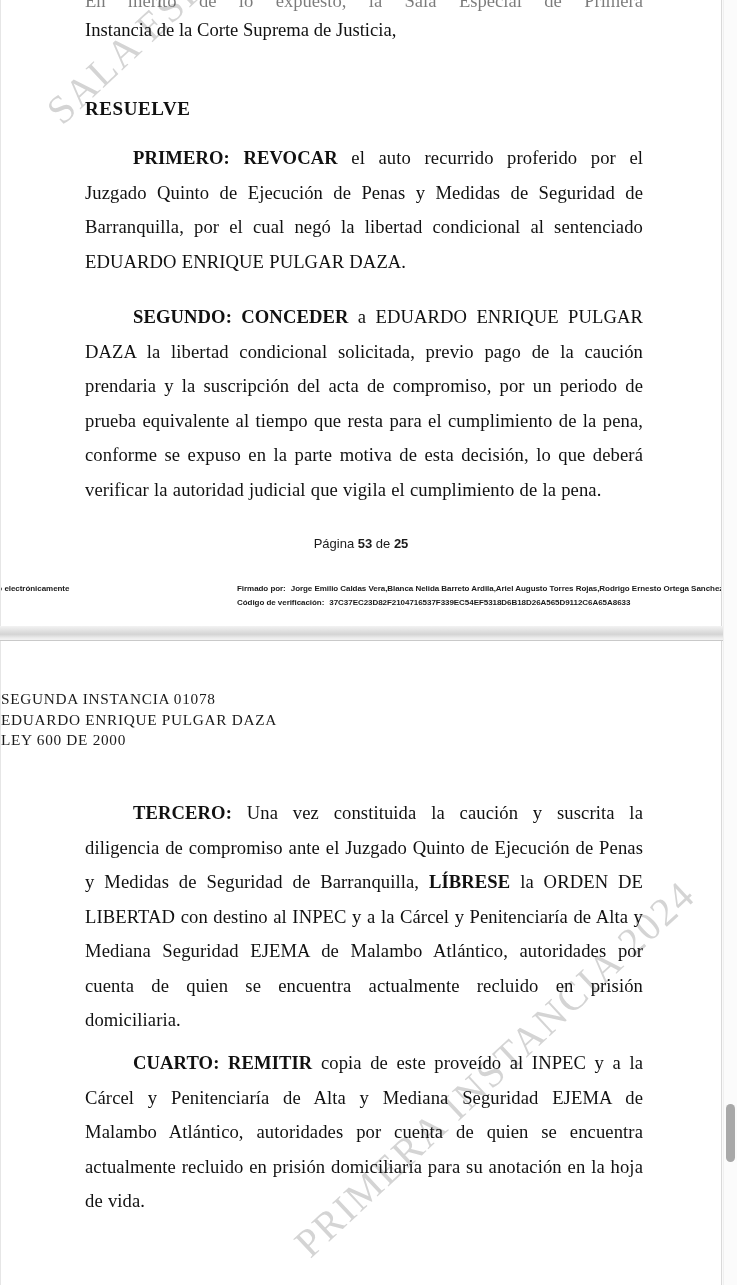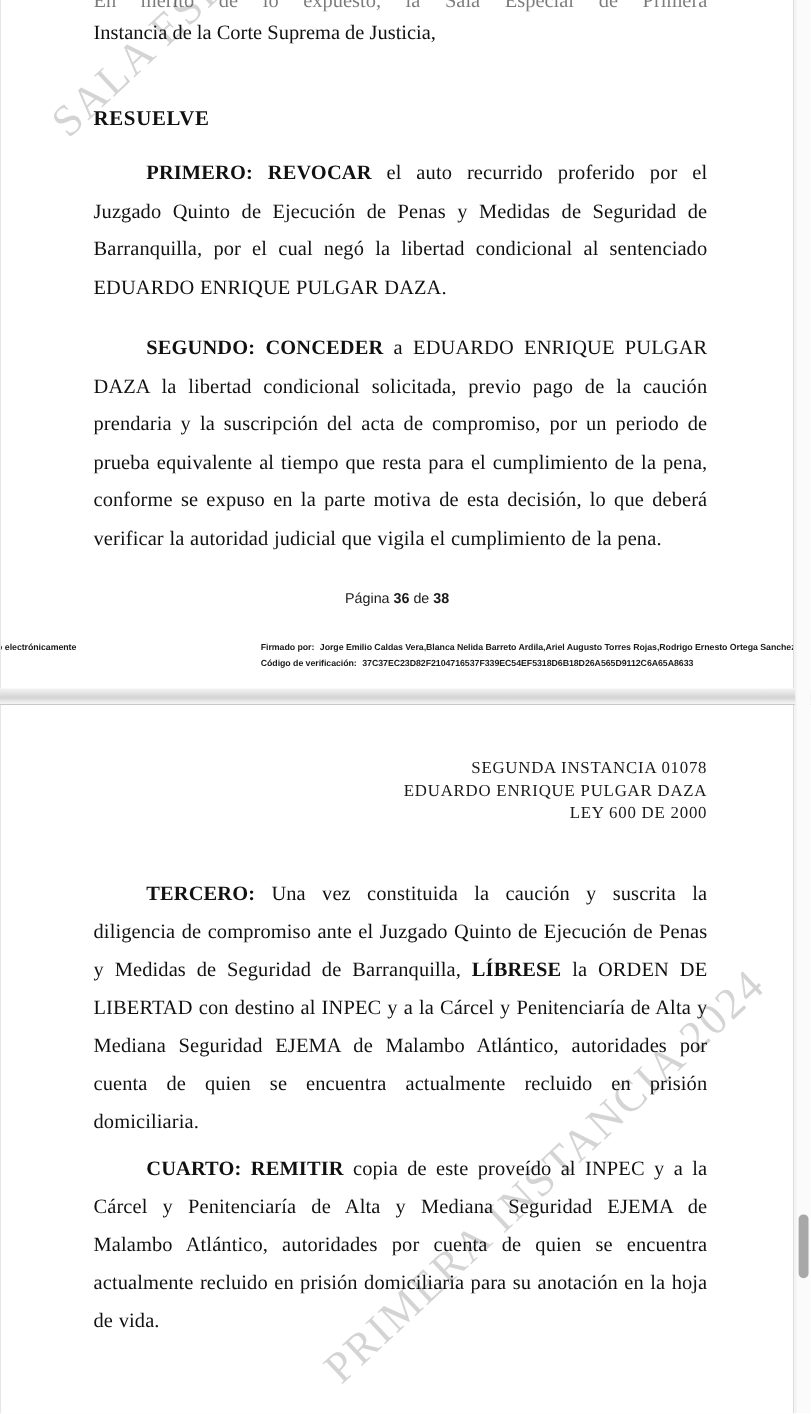--- a/index.html
+++ b/index.html
@@ -133,21 +133,20 @@
   }
   .sig-right .row { display: block; }
   .sig-right .lbl { margin-right: 5px; }
 
   
   .p2-header {
     position: absolute;
     top: 48px;
     left: 0;
     width: 642px;
-    text-align: right;
     font-size: 15.3px;
     line-height: 20.5px;
     letter-spacing: 0.7px;
     color: #1a1a1a;
   }
   .p2-header span { display: block; }
 
   .p2-tercero { position: absolute; left: 84px; width: 558px; top: 155px; }
   .p2-cuarto  { position: absolute; left: 84px; width: 558px; top: 405px; }
   .p2-quinto  { position: absolute; left: 84px; width: 558px; top: 565px; }
@@ -216,21 +215,21 @@
 
     <p class="p1-primero para">
       <b>PRIMERO: REVOCAR</b><span> el auto recurrido proferido por el Juzgado Quinto de Ejecución de Penas y Medidas de Seguridad de Barranquilla, por el cual negó la libertad condicional al sentenciado EDUARDO ENRIQUE PULGAR DAZA.</span>
     </p>
 
     <p class="p1-segundo para">
       <b>SEGUNDO: CONCEDER</b><span> a EDUARDO ENRIQUE PULGAR DAZA la libertad condicional solicitada, previo pago de la caución prendaria y la suscripción del acta de compromiso, por un periodo de prueba equivalente al tiempo que resta para el cumplimiento de la pena, conforme se expuso en la parte motiva de esta decisión, lo que deberá verificar la autoridad judicial que vigila el cumplimiento de la pena.</span>
     </p>
 
     <div class="page-number">
-      <span>Página </span><b>36</b><span> de </span><b>38</b>
+      <span>Página </span><b>53</b><span> de </span><b>25</b>
     </div>
 
     <div class="sig-block">
       <div class="sig-left">
         <div>Firmado electrónicamente</div>
         <div>-2024</div>
       </div>
       <div class="sig-right">
         <span class="row">
           <span class="lbl">Firmado por:</span><span>Jorge Emilio Caldas Vera,Blanca Nelida Barreto Ardila,Ariel Augusto Torres Rojas,Rodrigo Ernesto Ortega Sanchez</span>

